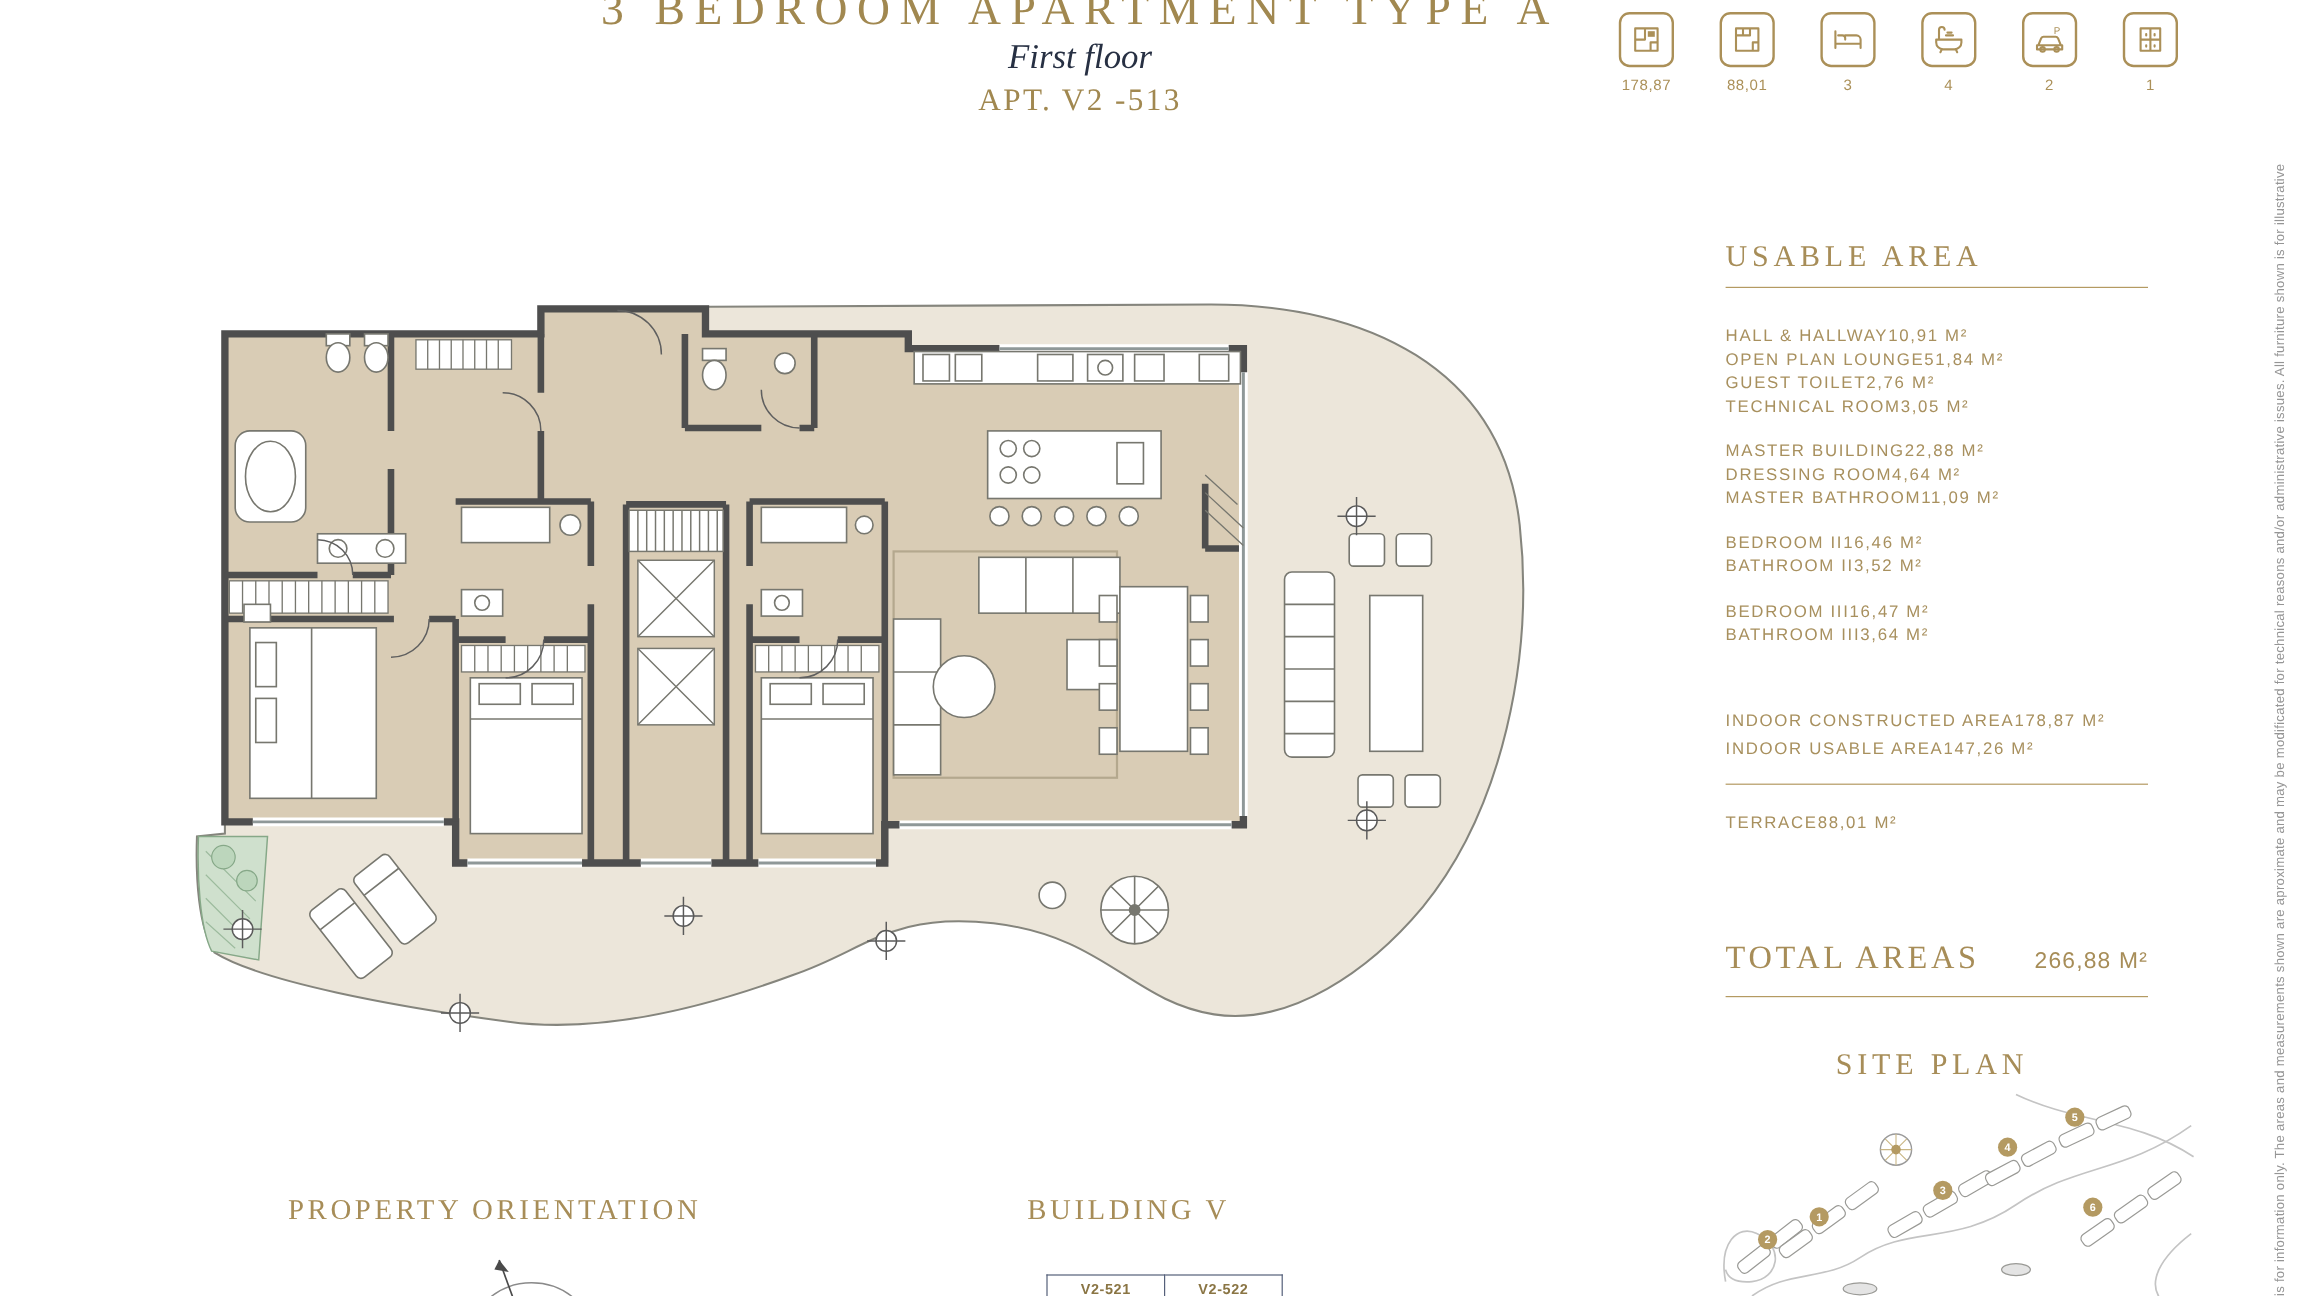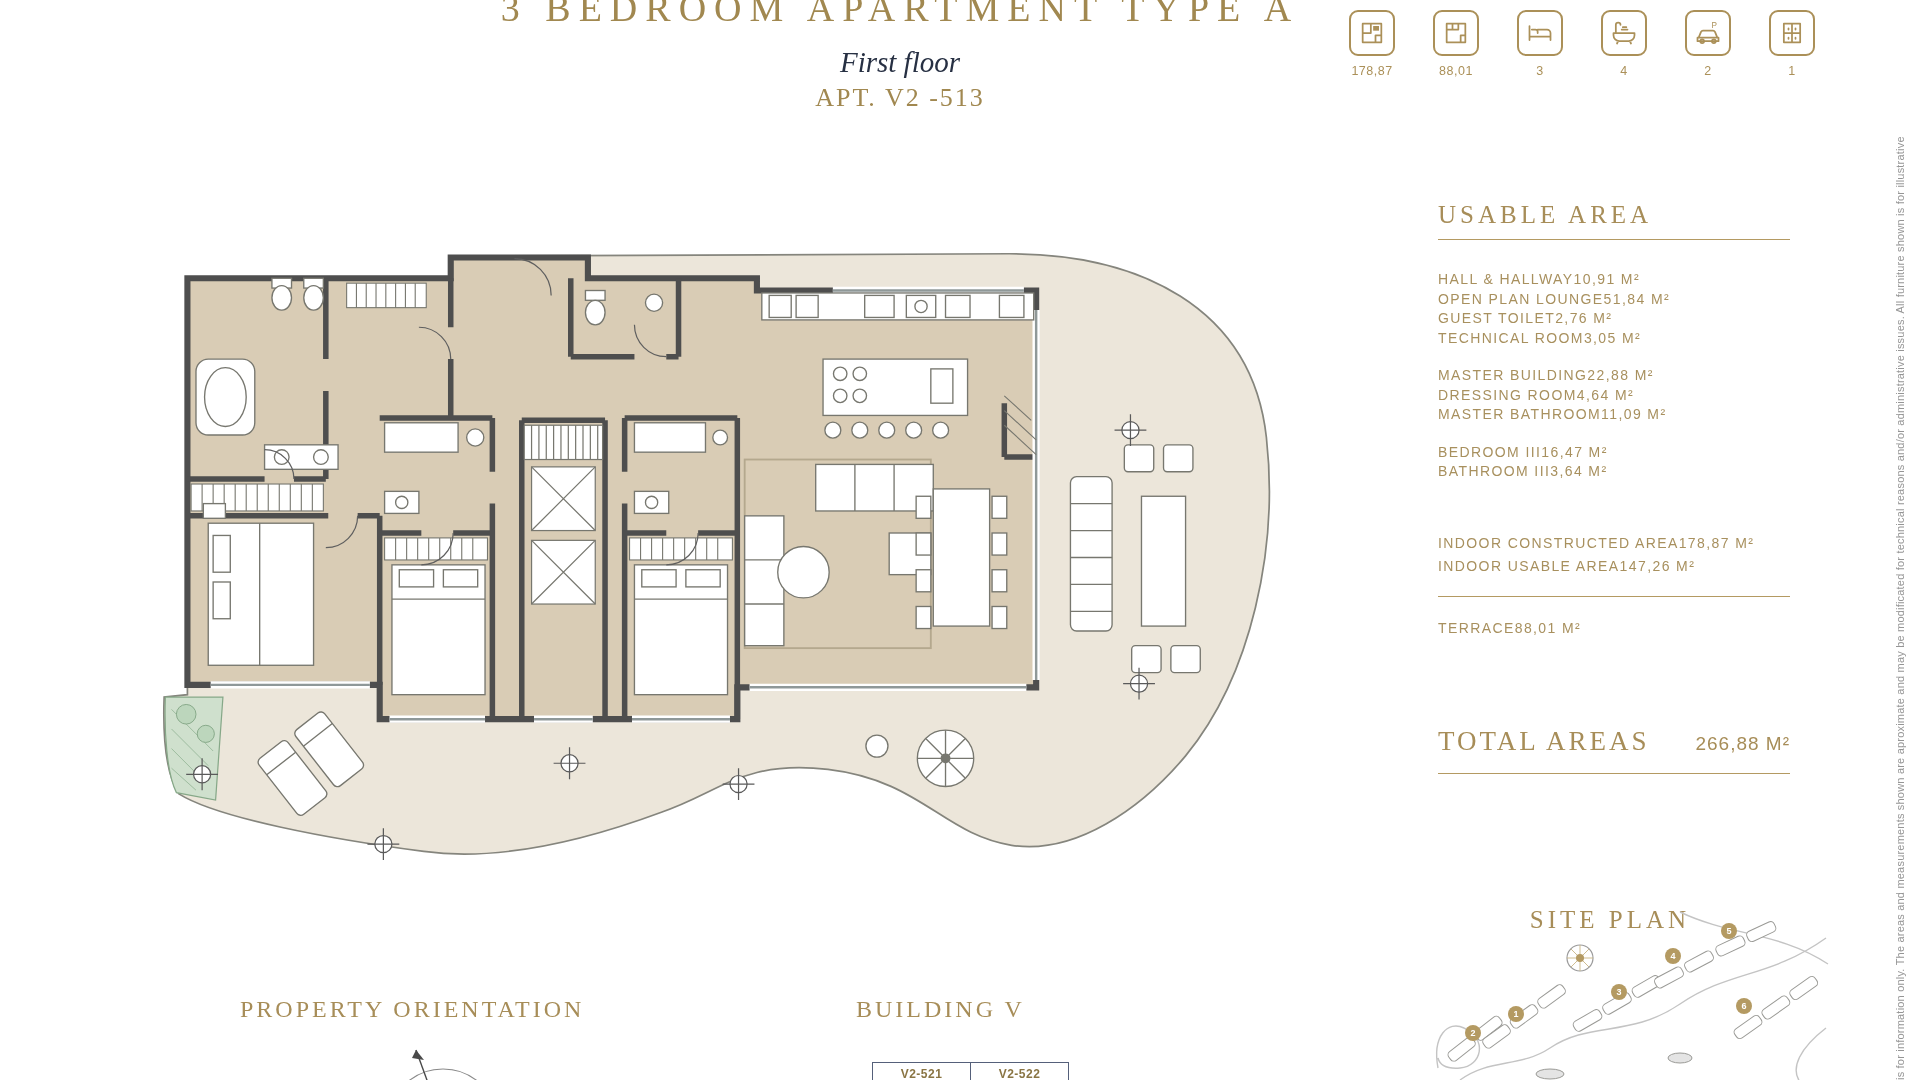--- a/index.html
+++ b/index.html
@@ -7,21 +7,21 @@
     width:1920px;height:1080px;position:relative;overflow:hidden;
     background:#ffffff;font-family:"Liberation Sans",sans-serif;
   }
   
   .title-block{position:absolute;left:450px;top:-14px;width:900px;text-align:center;}
   .title-block h1{
     margin:0;font-family:"Liberation Serif",serif;font-weight:normal;
     font-size:38px;letter-spacing:8px;color:#a18850;
   }
   .title-block .subtitle{
-    margin-top:16px;font-family:"Liberation Serif",serif;font-style:italic;
+    margin-top:2px;font-family:"Liberation Serif",serif;font-style:italic;
     font-size:29px;color:#273043;
   }
   .title-block .apt{
     margin-top:4px;font-family:"Liberation Serif",serif;
     font-size:26px;letter-spacing:2px;color:#a18850;
   }
   
   .icon-row{position:absolute;left:1347px;top:10px;display:flex;gap:34px;}
   .icon-item{display:flex;flex-direction:column;align-items:center;width:50px;}
   .icon-frame{
@@ -48,21 +48,21 @@
   .terrace-row{margin-top:22px;}
   .total-block{margin-top:88px;}
   .total-row{display:flex;justify-content:space-between;align-items:baseline;}
   .total-label{font-family:"Liberation Serif",serif;font-size:27px;letter-spacing:3px;color:#a78d58;}
   .total-value{font-size:19px;letter-spacing:1px;color:#a78d58;}
   .rule3{margin-top:16px;}
   
   .floorplan{position:absolute;left:147px;top:239px;}
   
   .siteplan-heading{
-    position:absolute;left:1445px;top:906px;width:330px;text-align:center;
+    position:absolute;left:1445px;top:874px;width:330px;text-align:center;
     font-family:"Liberation Serif",serif;font-size:25px;letter-spacing:4px;color:#a78d58;
   }
   .siteplan-svg{position:absolute;left:1430px;top:908px;}
   .siteplan-svg text{font-family:"Liberation Sans",sans-serif;}
   
   .orientation-heading{
     position:absolute;left:240px;top:996px;width:400px;
     font-family:"Liberation Serif",serif;font-size:24px;letter-spacing:3px;color:#a78d58;
   }
   .orientation-svg{position:absolute;left:398px;top:1046px;}
@@ -407,20 +407,30 @@
         <span>DRESSING ROOM</span>
           <span>4,64 M²</span>
       </div>
       <div class="area-row">
         <span>MASTER BATHROOM</span>
           <span>11,09 M²</span>
       </div>
     </div>
     <div class="group">
       <div class="area-row">
+        <span>BEDROOM II</span>
+          <span>16,46 M²</span>
+      </div>
+      <div class="area-row">
+        <span>BATHROOM II</span>
+          <span>3,52 M²</span>
+      </div>
+    </div>
+    <div class="group">
+      <div class="area-row">
         <span>BEDROOM III</span>
           <span>16,47 M²</span>
       </div>
       <div class="area-row">
         <span>BATHROOM III</span>
           <span>3,64 M²</span>
       </div>
     </div>
     <div class="indoor">
       <div class="area-row">

